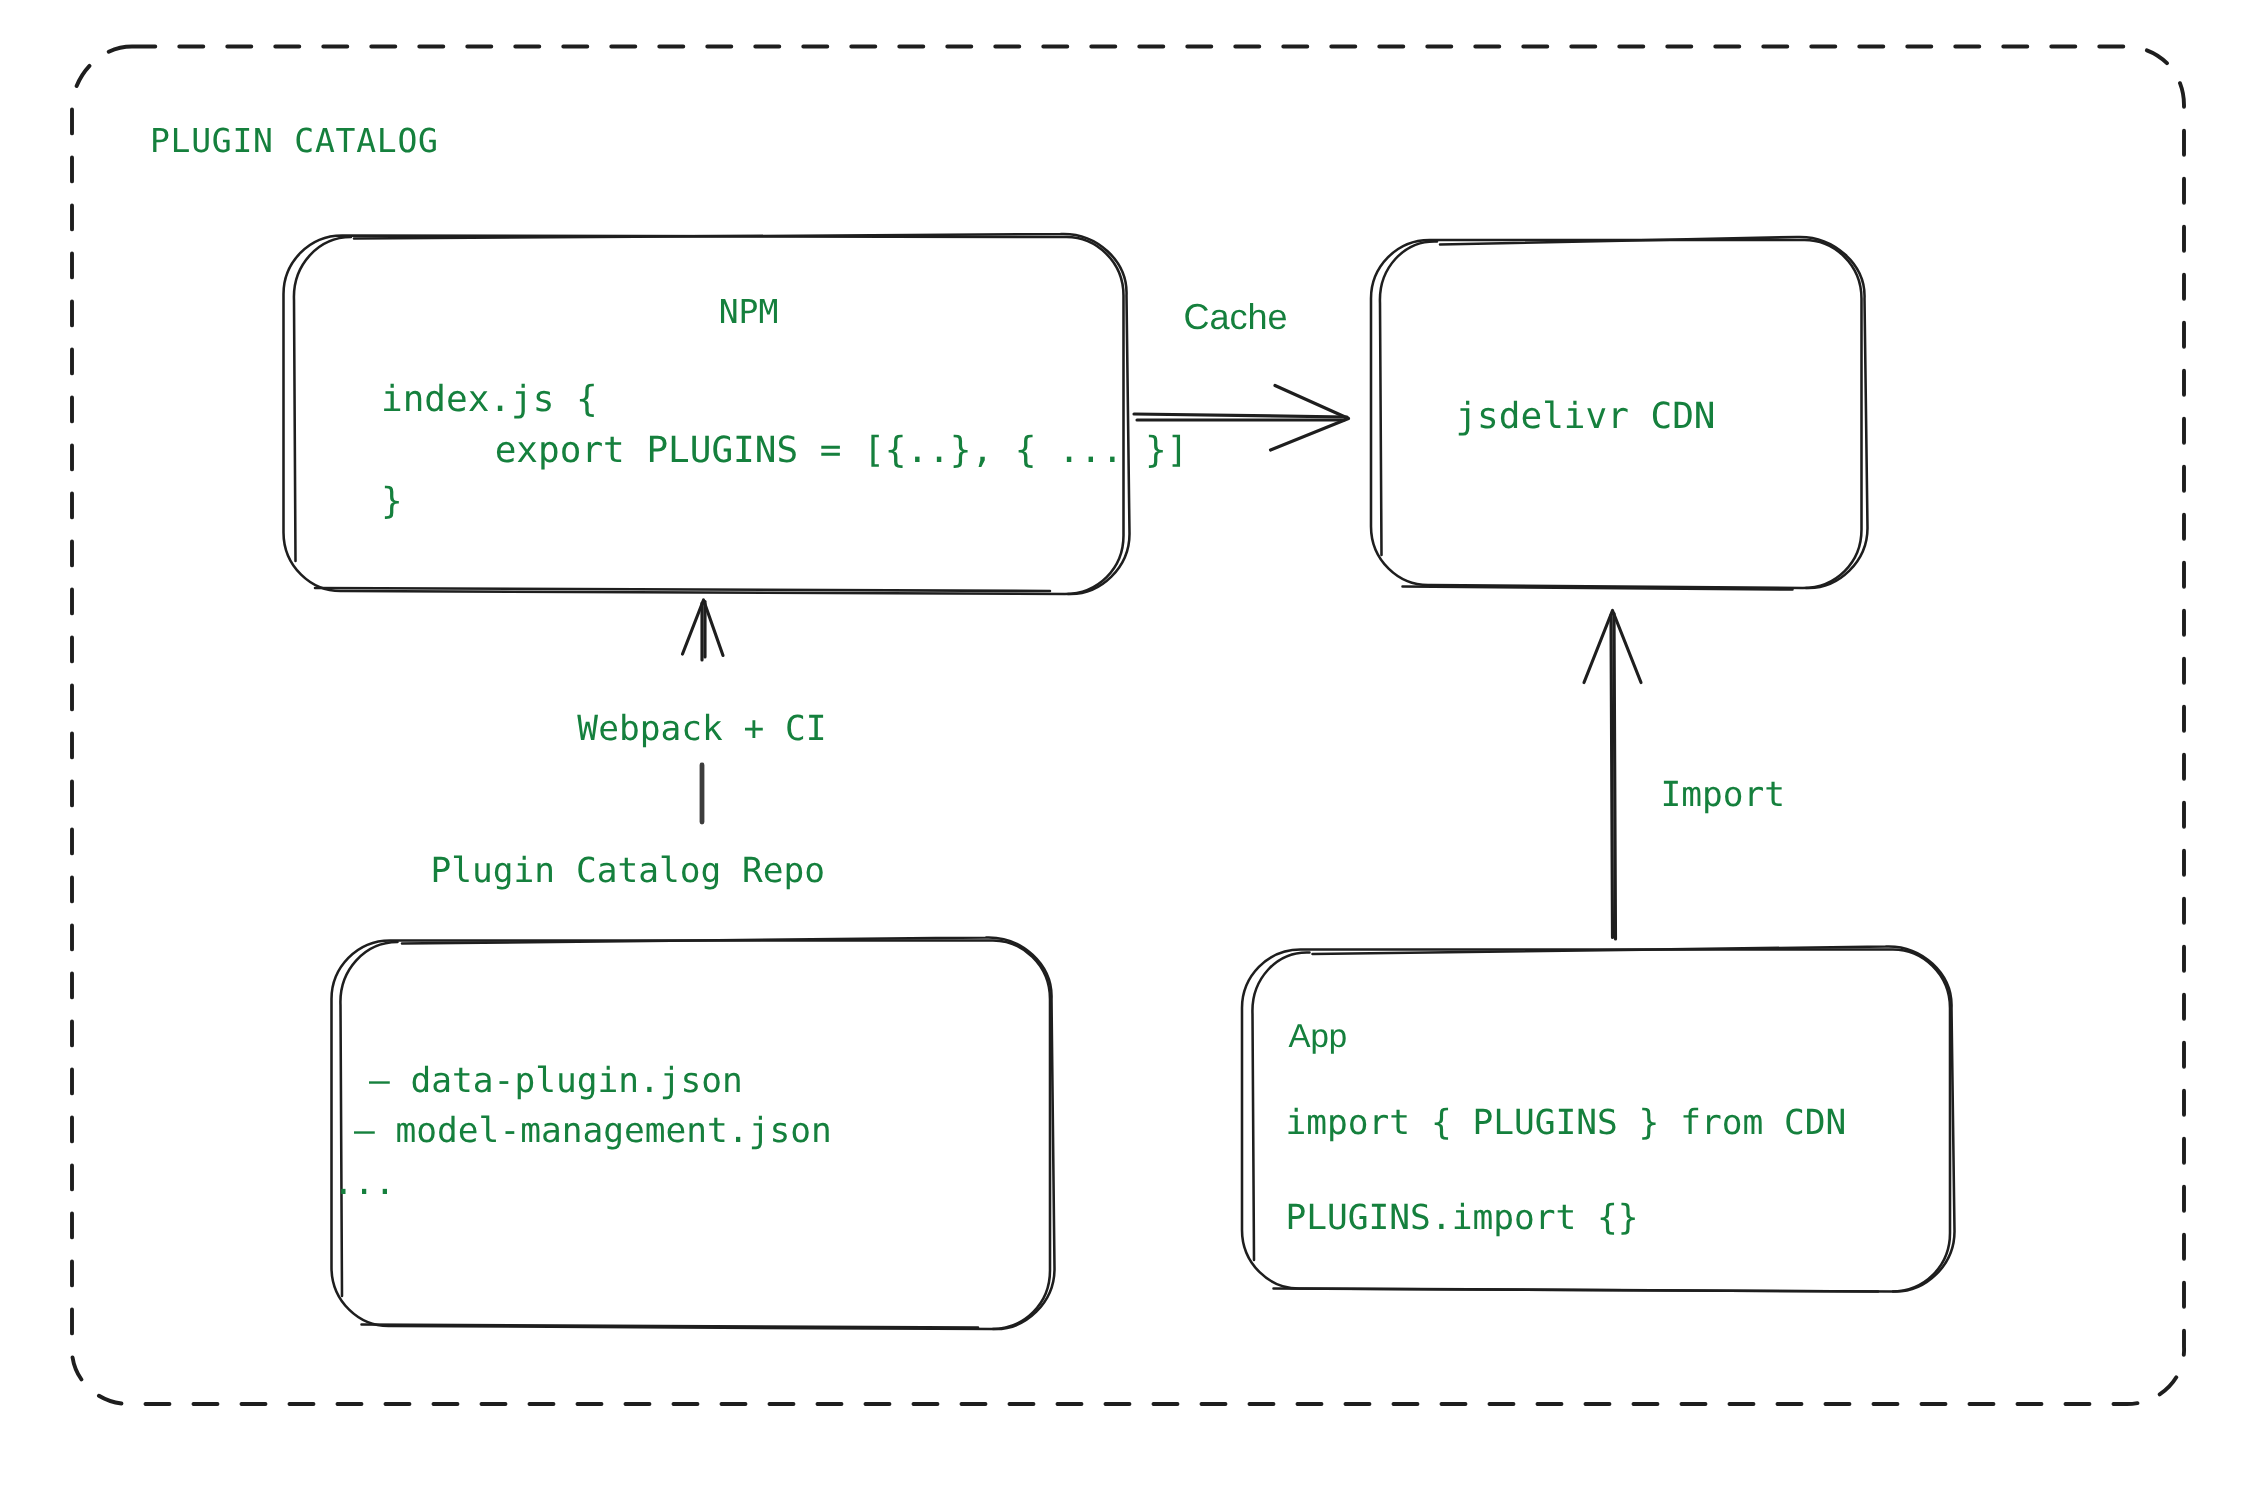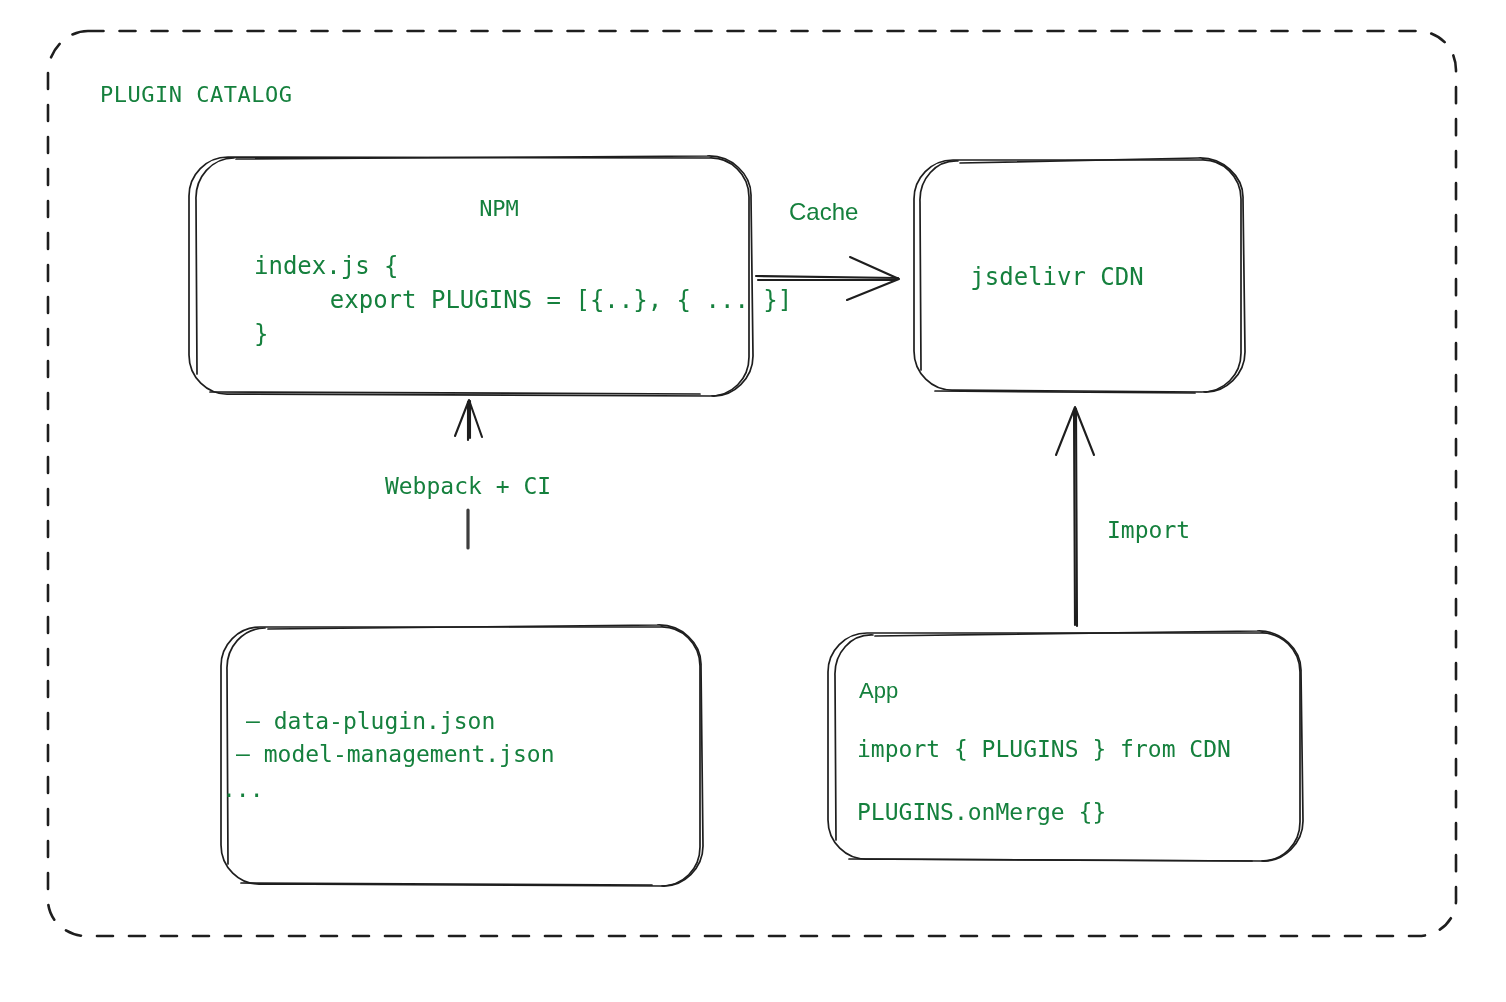--- a/index.html
+++ b/index.html
@@ -190,24 +190,25 @@
   <div class="txt mono t-code" style="left:218px; top:254px;">index.js {</div>
   <div class="txt mono t-code" style="left:236px; top:288px;">    export PLUGINS = [{..}, { ... }]</div>
   <div class="txt mono t-code" style="left:218px; top:322px;">}</div>
 
   <div class="txt mono t-cdn center-line" style="left:914px; top:265px; width:286px;">jsdelivr CDN</div>
 
   <div class="txt sans t-edge-sans" style="left:789px; top:200px;">Cache</div>
 
   <div class="txt mono t-edge center-line" style="left:318px; top:450px; width:300px;margin-top:25px;">Webpack + CI</div>
 
+  <div class="txt mono t-label" style="left:287px; top:570px;">Plugin Catalog Repo</div>
 
   <div class="txt mono t-code-sm" style="left:222px; top:710px;padding-left:24px;">– data-plugin.json</div>
   <div class="txt mono t-code-sm" style="left:236px; top:743px;">– model-management.json</div>
   <div class="txt mono t-code-sm" style="left:222px; top:778px;">...</div>
 
   <div class="txt mono t-edge" style="left:1107px; top:519px;">Import</div>
 
   <div class="txt sans t-boxtitle" style="left:859px; top:680px;text-align:right;">App</div>
   <div class="txt mono t-code-sm" style="left:857px; top:738px;">import { PLUGINS } from CDN</div>
-  <div class="txt mono t-code-sm" style="left:857px; top:801px;">PLUGINS.onMerge {}</div>
+  <div class="txt mono t-code-sm" style="left:857px; top:801px;">PLUGINS.import {}</div>
 
 </div>
 
 </body></html>

